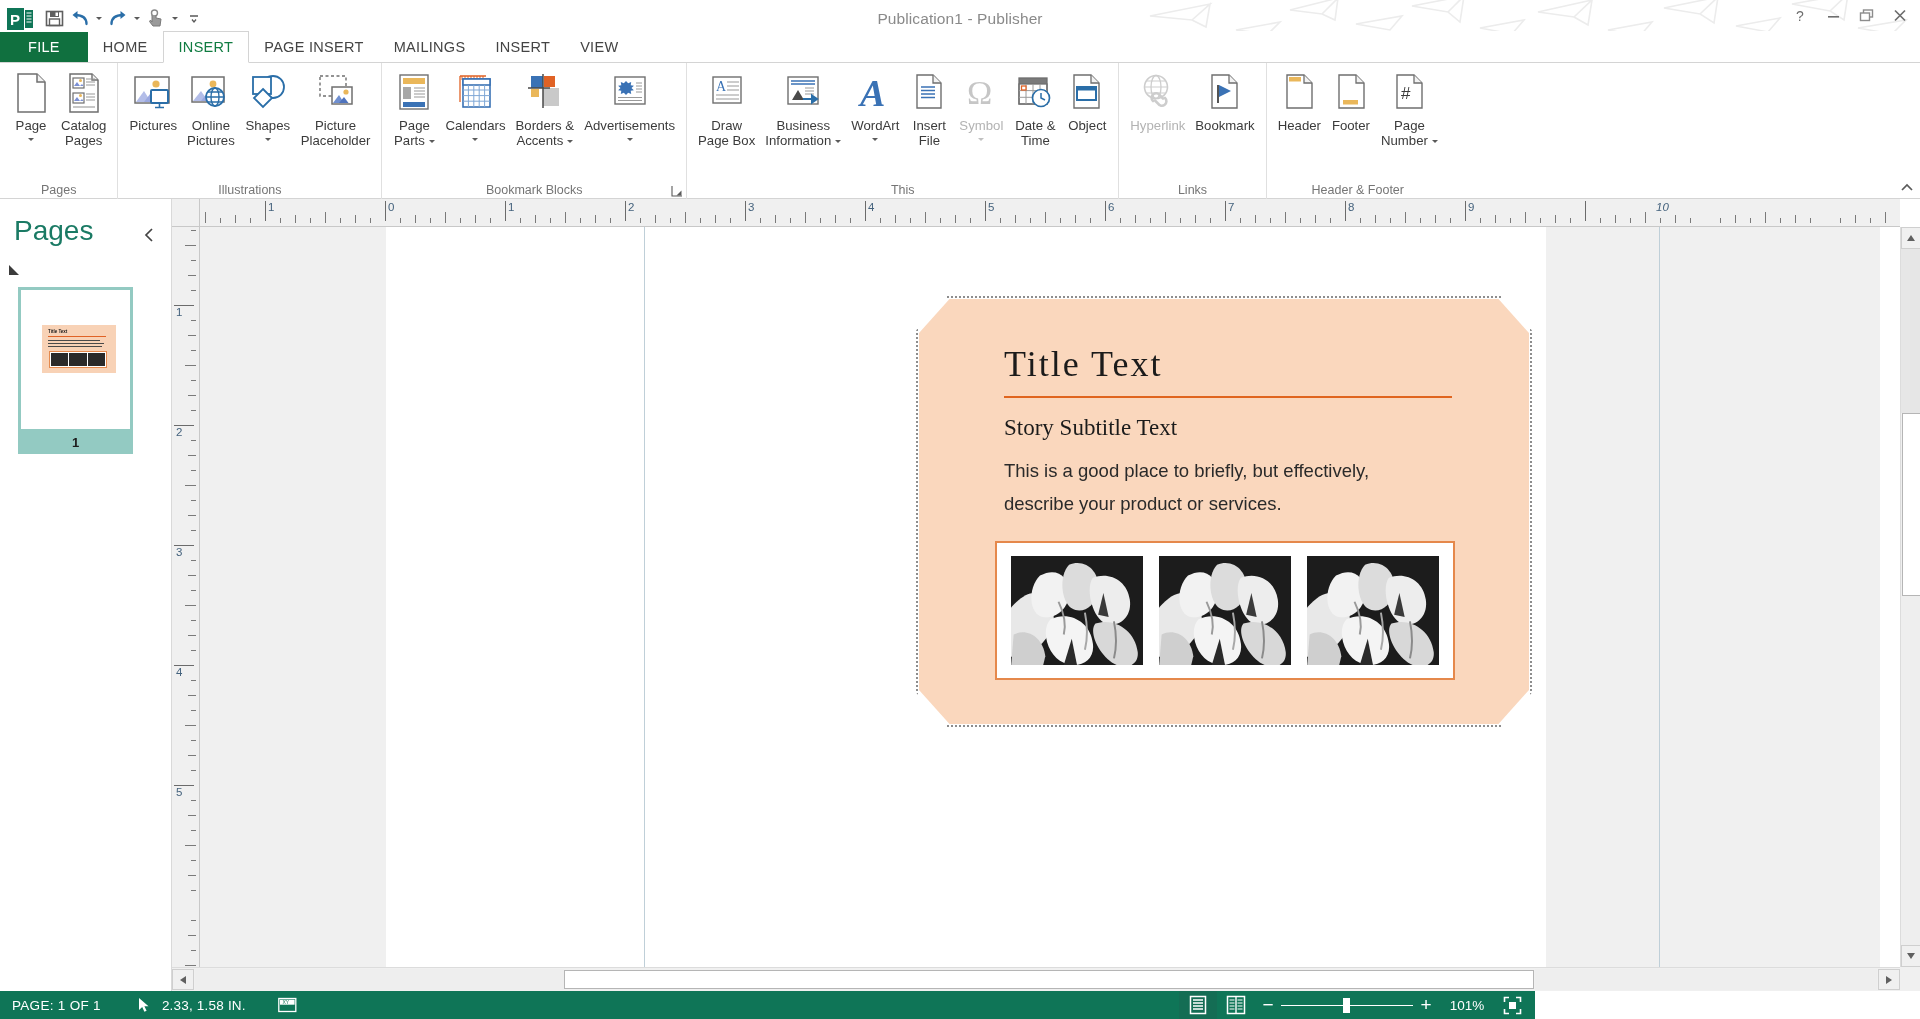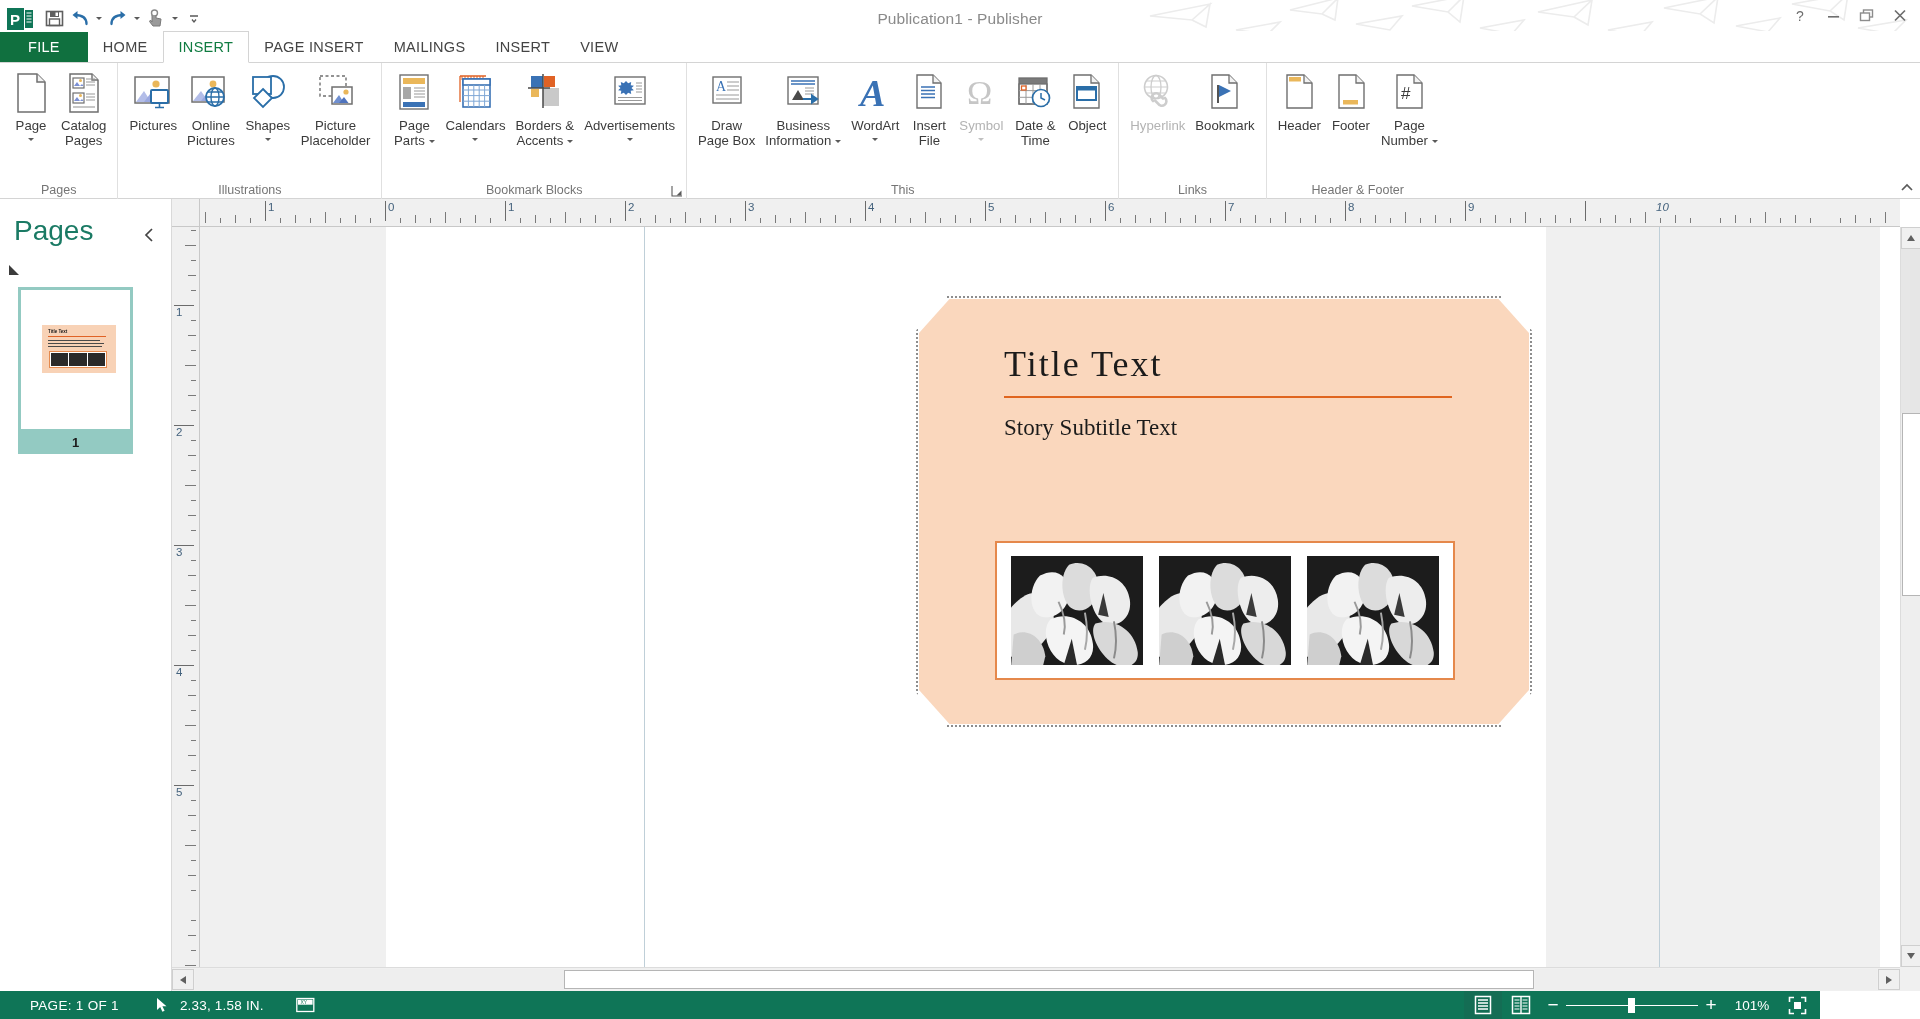--- a/index.html
+++ b/index.html
@@ -279,25 +279,24 @@
     background: #ffffff; border: 1px solid #b5b5b5;
   }
   #hscroll-track-l { position: absolute; left: 23px; top: 1px; width: 369px; height: 21px; background: #eeeeee; }
   #hscroll-track-r { position: absolute; left: 1363px; top: 1px; right: 23px; height: 21px; background: #eeeeee; }
   #canvas-corner {
     position: absolute; right: 0; bottom: 0; width: 20px; height: 24px; background: #f0f0f0;
   }
 
   
   #statusbar {
-    position: absolute; left: 0; bottom: 0; width: 1820px; height: 28px;
+    position: absolute; left: 0; bottom: 0; width: 1535px; height: 28px;
     background: #0f7557; color: #ffffff;
     display: flex; align-items: center;
     font-size: 13.5px;
-    padding-left: 18px;
   }
   #sb-page { margin-left: 12px; letter-spacing: 0.3px; }
   #sb-cursor-icon { margin-left: 36px; display: flex; align-items: center; }
   #sb-coords { margin-left: 11px; letter-spacing: 0.2px; }
   #sb-xy { margin-left: 32px; display: flex; align-items: center; }
   #sb-right { margin-left: auto; display: flex; align-items: center; height: 28px; }
   .sb-viewbtn {
     width: 38px; height: 28px; display: flex; align-items: center; justify-content: center;
     cursor: default;
   }
@@ -977,20 +976,21 @@
       <div id="page-margin-l"></div>
       <div id="page-margin-r"></div>
 
       <div id="pubobj">
         <div id="pubobj-shape"></div>
         <div id="pubobj-sel"></div>
 
         <div id="doc-title">Title Text</div>
         <div id="doc-title-rule"></div>
         <div id="doc-subtitle">Story Subtitle Text</div>
+        <div id="doc-body">This is a good place to briefly, but effectively, describe your product or services.</div>
 
         <div id="doc-imgframe">
           <div class="doc-img">
             <svg viewBox="0 0 100 100" preserveAspectRatio="none" width="100%" height="100%">
               <rect width="100" height="100" fill="#1c1c1c"></rect>
               <path d="M-5 55 C10 30 22 28 30 45 C36 58 30 75 18 86 C8 95 -5 92 -5 92 Z" fill="#e8e8e8"></path>
               <path d="M22 18 C34 10 44 18 44 34 C44 48 34 58 24 56 C14 54 12 30 22 18 Z" fill="#f2f2f2"></path>
               <path d="M44 8 C56 2 68 14 66 32 C64 46 54 54 46 48 C38 42 36 18 44 8 Z" fill="#dcdcdc"></path>
               <path d="M62 20 C74 14 88 22 90 40 C92 56 82 66 72 62 C62 58 56 30 62 20 Z" fill="#ededed"></path>
               <path d="M30 58 C44 50 60 60 62 80 C64 96 52 104 40 98 C28 92 22 68 30 58 Z" fill="#f4f4f4"></path>

